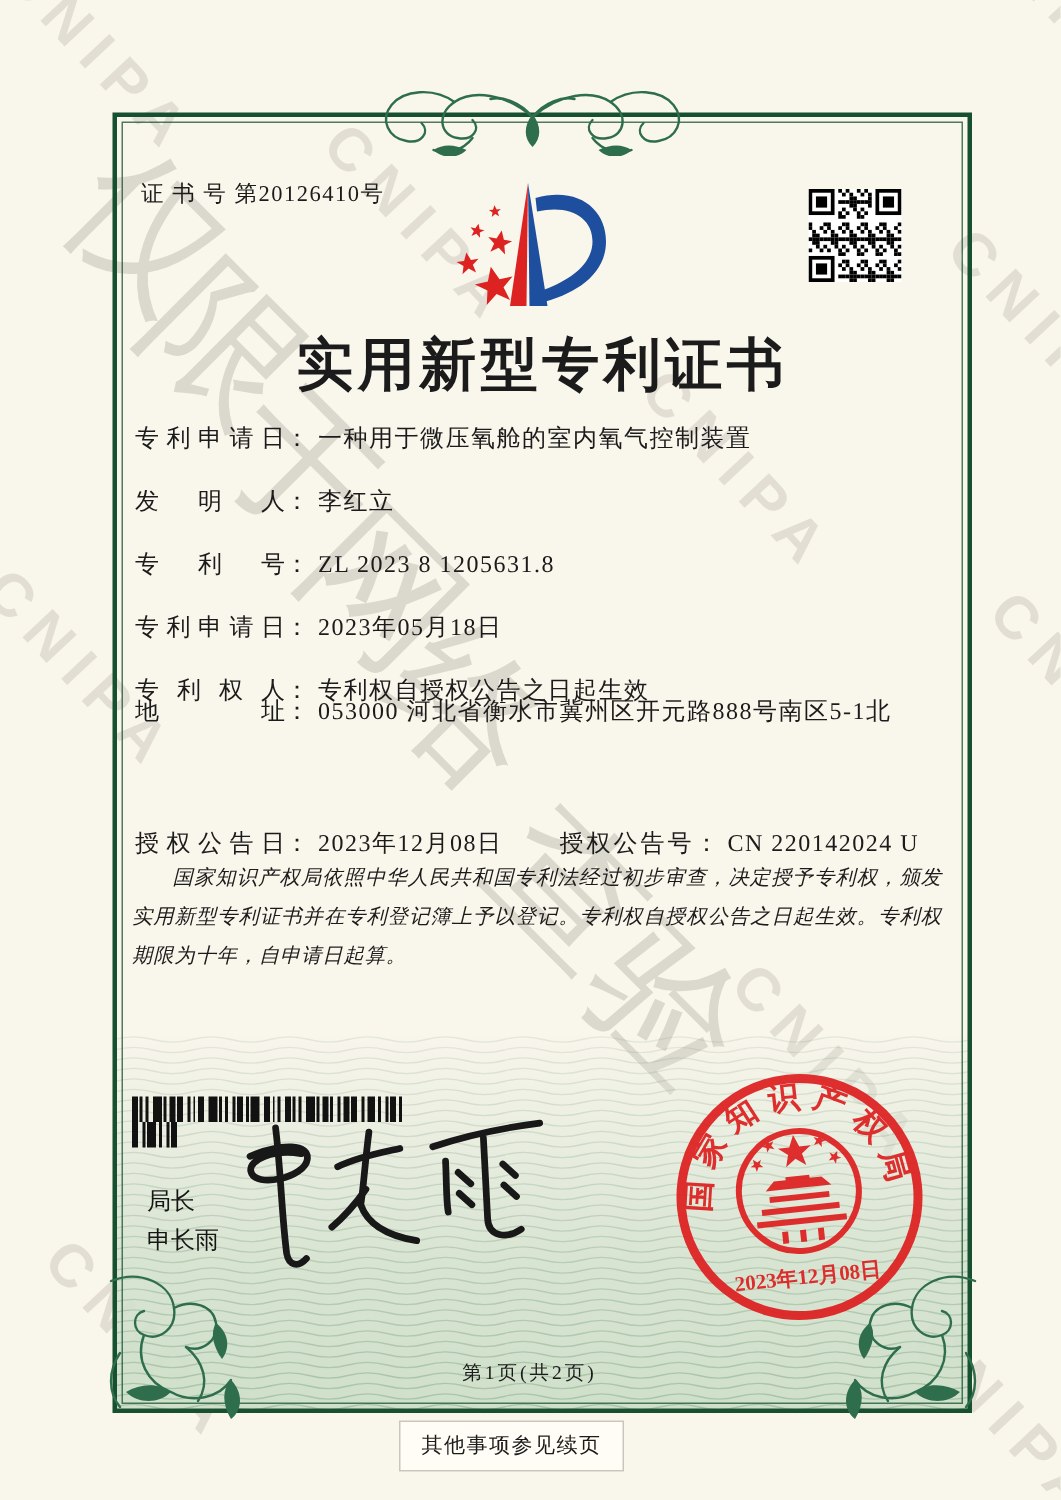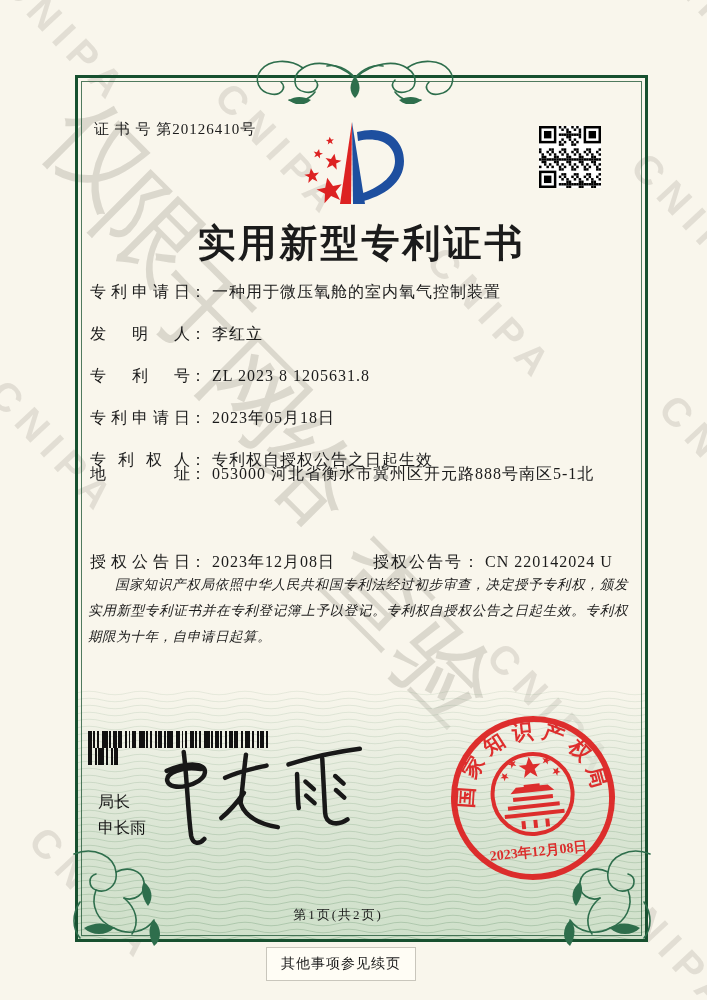--- a/index.html
+++ b/index.html
@@ -36,21 +36,21 @@
   
   .legal{position:absolute;left:88px;top:572px;width:540px;z-index:1;
     font-style:italic;font-size:13.5px;line-height:26px;letter-spacing:.6px;text-align:justify;}
   .legal p{margin:0;text-indent:2em;}
   
   .barcode{position:absolute;left:88px;top:731px;width:182px;height:17px;z-index:1;font-size:0;}
   .barcode i{display:inline-block;height:17px;background:#111;}
   .director{position:absolute;left:98px;top:789px;z-index:1;font-family:"Liberation Sans","DejaVu Sans",sans-serif;font-size:16px;line-height:26px;color:#151515;}
   .signature{position:absolute;left:140px;top:736px;z-index:1;transform:rotate(-3deg);}
   .seal{position:absolute;left:445px;top:710px;z-index:3;transform:rotate(-6deg);}
-  .pagefoot{position:absolute;left:70px;top:906px;width:536px;text-align:center;font-size:13px;letter-spacing:2px;z-index:1;}
+  .pagefoot{position:absolute;left:85px;top:906px;width:536px;text-align:center;font-size:13px;letter-spacing:2px;z-index:1;}
   .contbox{position:absolute;left:266px;top:947px;width:148px;height:32px;background:#fffdf5;border:1px solid #c9c6bc;z-index:1;
     display:flex;align-items:center;justify-content:center;font-size:14px;letter-spacing:1px;}
   .green-stroke{stroke:#2e6e4c;fill:none;stroke-width:1.6;stroke-linecap:round;}
   .green-fill{fill:#2e6e4c;stroke:none;}
 </style>
 </head>
 <body>
 
 <div class="wm wm-cn" style="left:-18px;top:14px">CNIPA</div>
 <div class="wm wm-cn" style="left:628px;top:-16px">CNIPA</div>

